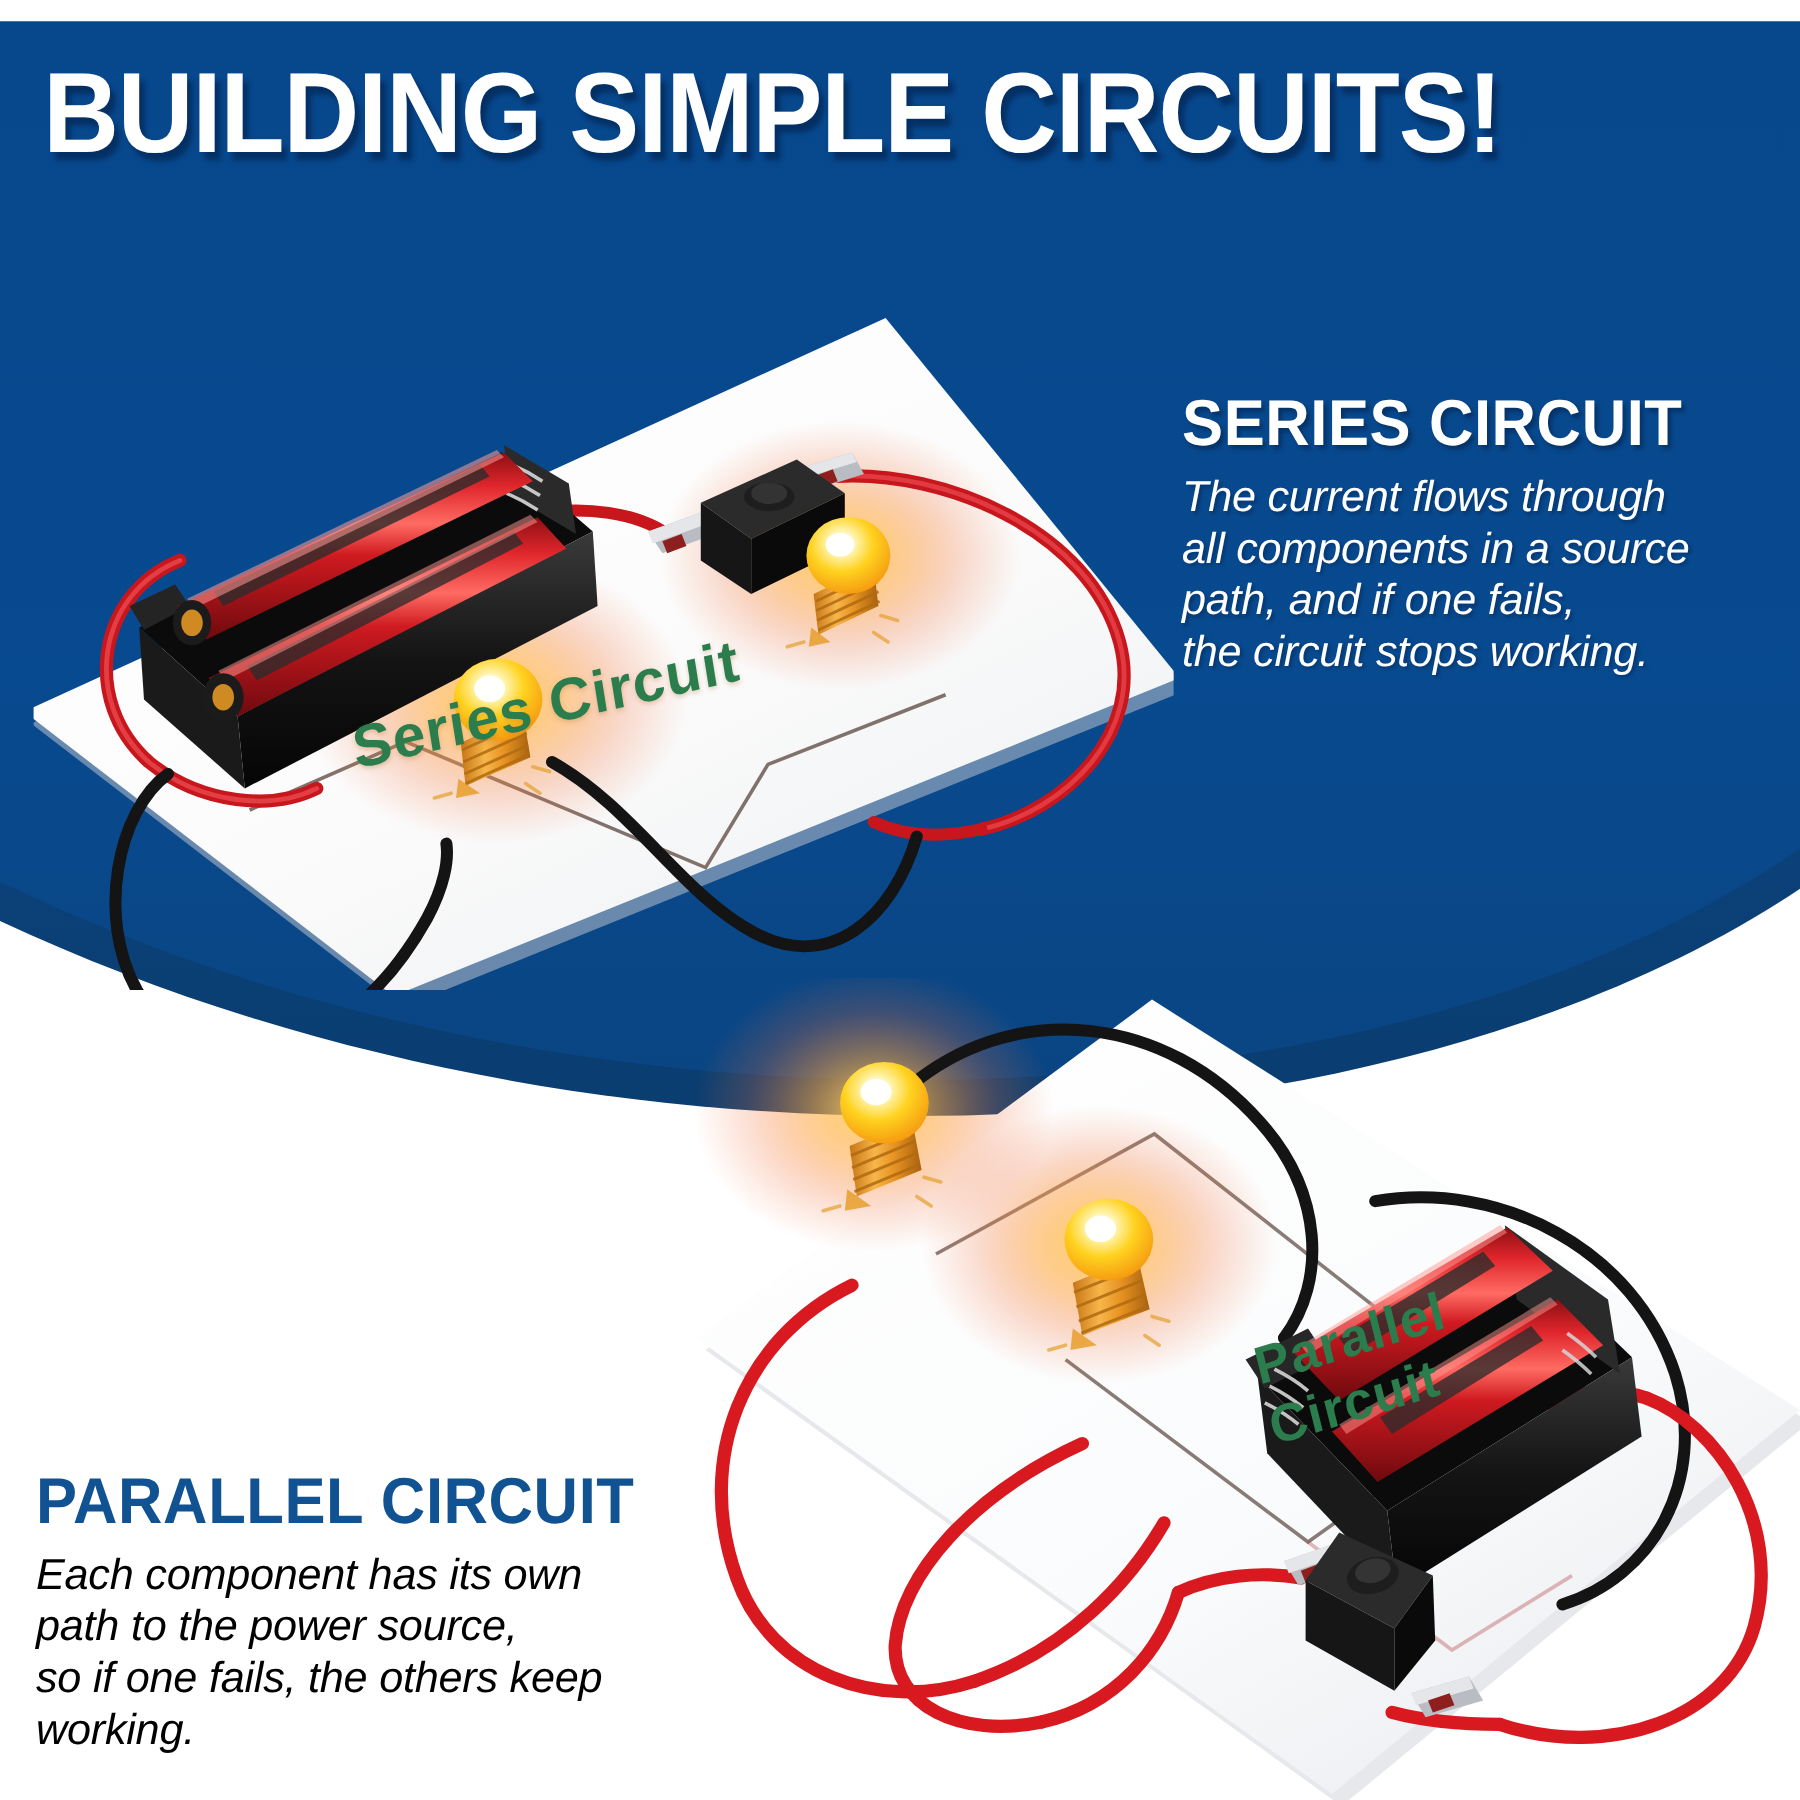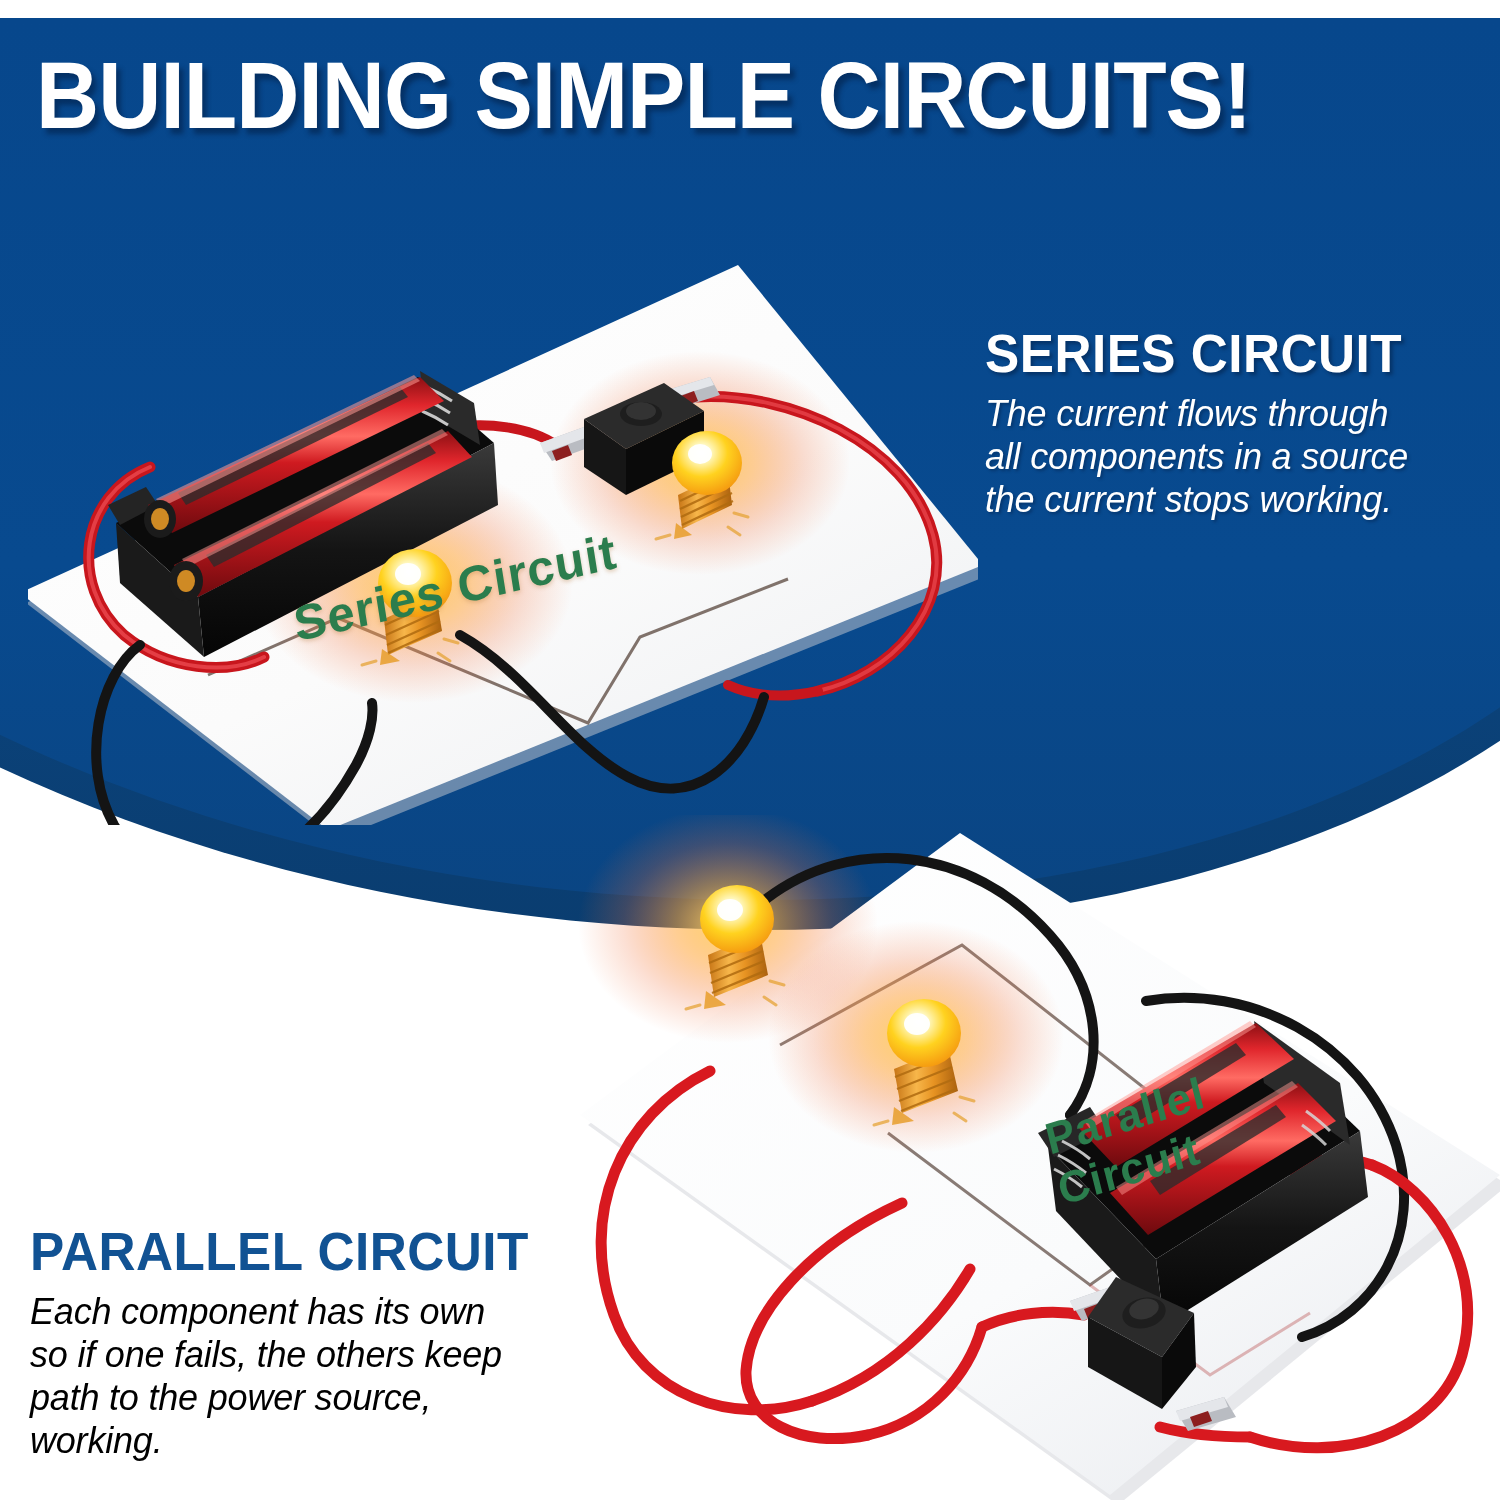--- a/index.html
+++ b/index.html
@@ -274,21 +274,22 @@
     </svg>
 
     <div class="card-label" id="series-card-label">Series Circuit</div>
   </div>
 
   <div class="block" id="series-block">
     <div class="head">SERIES CIRCUIT</div>
     <div class="body">
       <div>The current flows through</div>
       <div>all components in a source</div>
-      <div>the current stops working.</div>
+      <div>path, and if one fails,</div>
+      <div>the circuit stops working.</div>
     </div>
   </div>
 
   <div class="photo" id="parallel-photo">
     <svg viewBox="0 0 950 685" aria-hidden="true">
       <defs>
         <radialGradient id="pGlow" cx=".5" cy=".5" r=".5">
           <stop offset="0" stop-color="#ffd76a" stop-opacity=".95"></stop>
           <stop offset=".35" stop-color="#ffa63c" stop-opacity=".55"></stop>
           <stop offset=".7" stop-color="#f2703a" stop-opacity=".22"></stop>
@@ -434,19 +435,19 @@
 
   <div class="card-label" id="parallel-card-label">
     <div>Parallel</div>
     <div>Circuit</div>
   </div>
 
   <div class="block" id="parallel-block">
     <div class="head">PARALLEL CIRCUIT</div>
     <div class="body">
       <div>Each component has its own</div>
+      <div>path to the power source,</div>
       <div>so if one fails, the others keep</div>
-      <div>path to the power source,</div>
       <div>working.</div>
     </div>
   </div>
 
 </div>
 
 </body></html>

